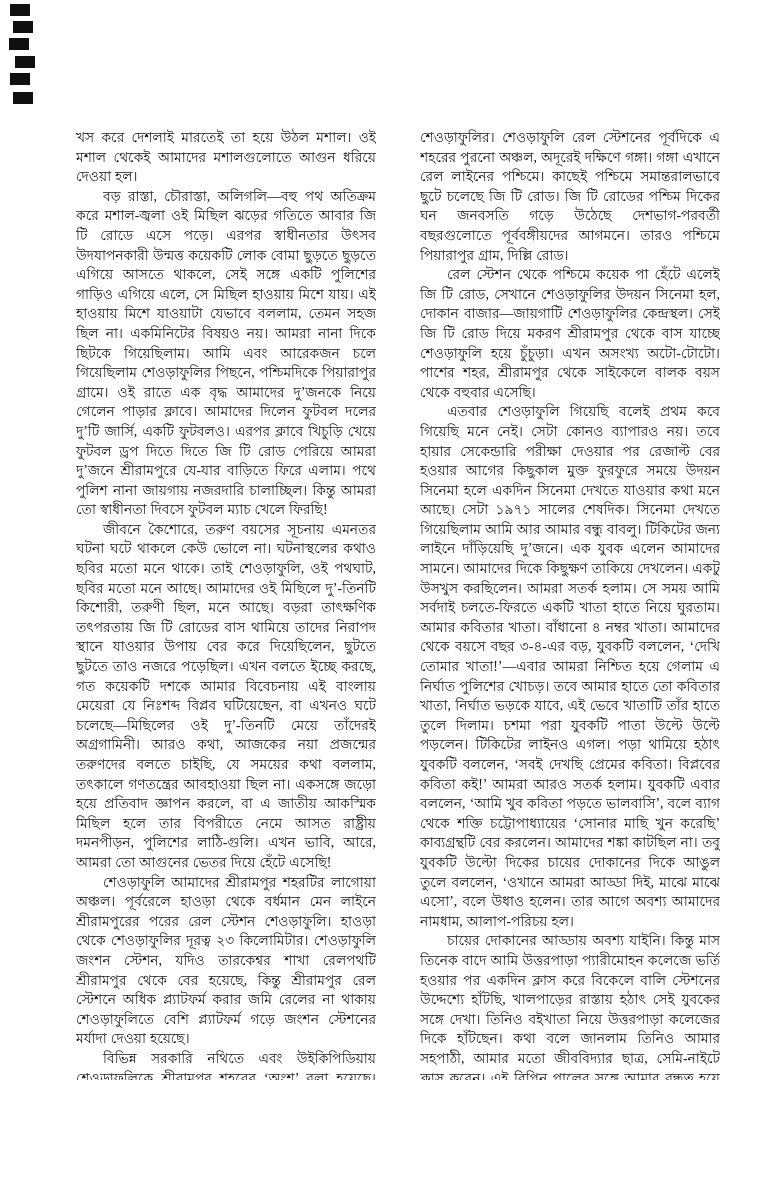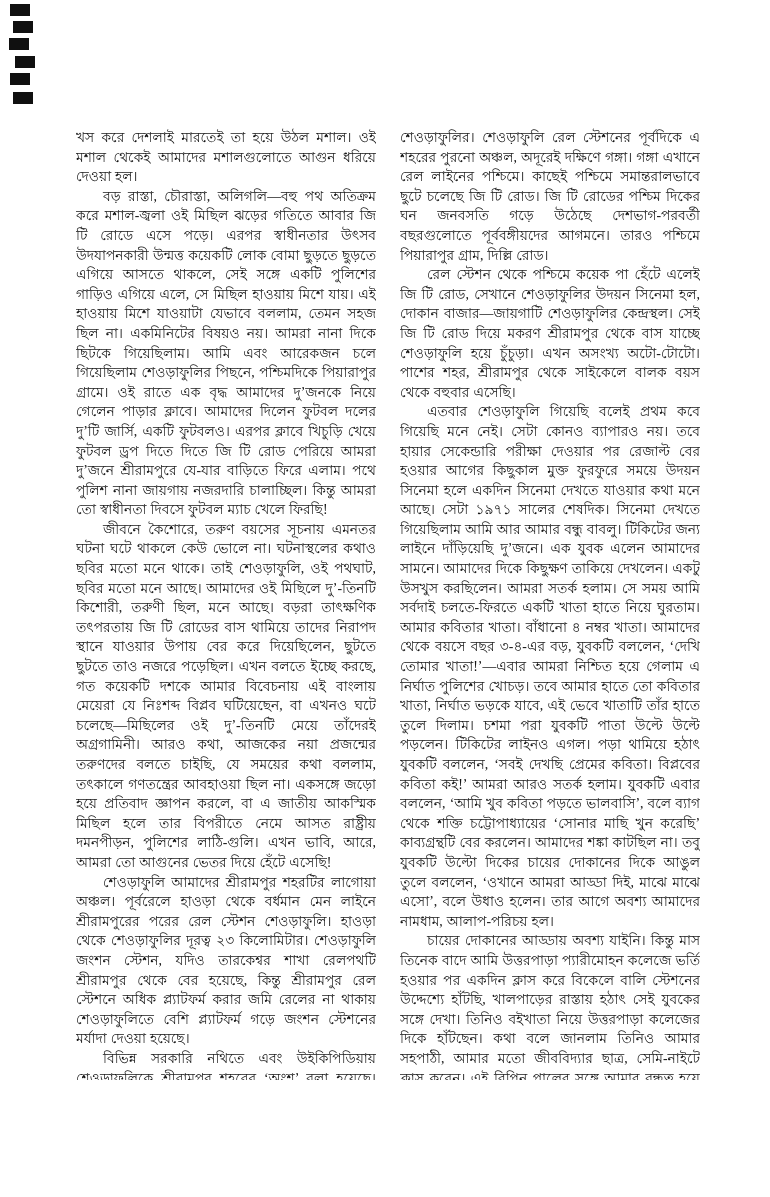--- a/index.html
+++ b/index.html
@@ -23,21 +23,21 @@
                 3px 88px 0 #101010;
   }
 
   .col {
     position:absolute; top:128px; width:300px;
     text-align:justify; text-justify:inter-word;
     font-size:13.8px; line-height:19.6px;
     word-spacing:0.5px;
   }
   .col-left  { left:76px;  height:1030px; overflow:hidden; }
-  .col-right { left:400px; height:1000px; overflow:hidden; }
+  .col-right { left:420px; height:1000px; overflow:hidden; }
   p.para { margin:0; padding:0; }
   p.para.indent { text-indent:27px; }
 
   .footer {
     position:absolute; top:1126px; left:376px; width:300px;
     text-align:right; font-size:18px; color:#737373;
   }
   .footer .page-num { margin-left:12px; }
 </style>
 </head>

